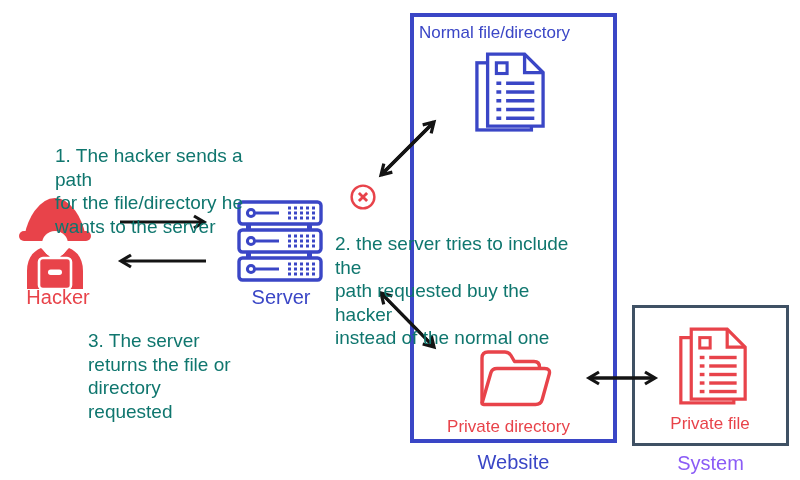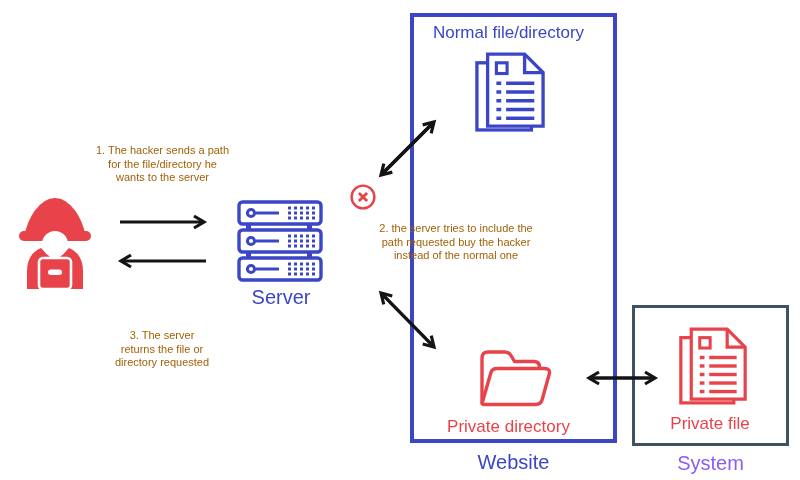--- a/index.html
+++ b/index.html
@@ -14,39 +14,39 @@
     left:410px; top:13px; width:207px; height:430px;
     border:4px solid #3a46c6; box-sizing:border-box; z-index:1;
   }
   .system-box {
     left:632px; top:305px; width:157px; height:141px;
     border:3px solid #3f5164; box-sizing:border-box; z-index:1;
   }
 
   
   .step-text {
-    font-size:11px; line-height:1.24; color:#a16207;
-    text-align:center; white-space:pre-line; z-index:6;
+    font-size:19px; line-height:1.24; color:#0f766e;
+    text-align:left; white-space:pre-line; z-index:6;
   }
   .big-label { font-size:20px; text-align:center; z-index:3; }
   .item-label { font-size:17px; text-align:center; z-index:3; }
   .c-blue { color:#3a46c6; }
   .c-red  { color:#e8434a; }
   .c-slate{ color:#8b5cf6; }
 
   
-  .normal-file-label   { left:414px; top:23px;  width:189px; }
+  .normal-file-label   { left:400px; top:23px;  width:189px; }
   .private-dir-label   { left:414px; top:417px; width:189px; }
   .website-label       { left:410px; top:451px; width:207px; }
   .private-file-label  { left:634px; top:414px; width:152px; }
   .system-label        { left:632px; top:452px; width:157px; }
   .hacker-label        { left:8px;   top:286px; width:100px; }
   .server-label        { left:235px; top:286px; width:92px;  }
   .step1-text          { left:55px;  top:144px; width:215px; }
-  .step2-text          { left:335px; top:222px; width:242px; }
+  .step2-text          { left:335px; top:232px; width:242px; }
   .step3-text          { left:88px;  top:293px; width:148px;margin-top:36px; }
 
   
   .hacker-icon-wrap    { left:17px;  top:197px; z-index:2; }
   .server-icon-wrap    { left:237px; top:200px; z-index:2; }
   .normal-doc-wrap     { left:474px; top:50px;  z-index:2; }
   .folder-icon-wrap    { left:477px; top:347px; z-index:2; }
   .private-doc-wrap    { left:678px; top:324px; z-index:2; }
   .x-icon-wrap         { left:349px; top:183px; z-index:2; }
 
@@ -231,20 +231,21 @@
         <path d="M655 378 L589 378" marker-end="url(#head)"></path>
       </g>
     </g>
   </svg>
 
   <div class="abs item-label c-blue normal-file-label">Normal file/directory</div>
   <div class="abs item-label c-red private-dir-label">Private directory</div>
   <div class="abs item-label c-red private-file-label">Private file</div>
   <div class="abs big-label c-blue website-label">Website</div>
   <div class="abs big-label c-slate system-label">System</div>
+  <div class="abs big-label c-red hacker-label">Hacker</div>
   <div class="abs big-label c-blue server-label">Server</div>
 
   <div class="abs step-text step1-text">1. The hacker sends a path
 for the file/directory he
 wants to the server</div>
   <div class="abs step-text step2-text">2. the server tries to include the
 path requested buy the hacker
 instead of the normal one</div>
   <div class="abs step-text step3-text">3. The server
 returns the file or

